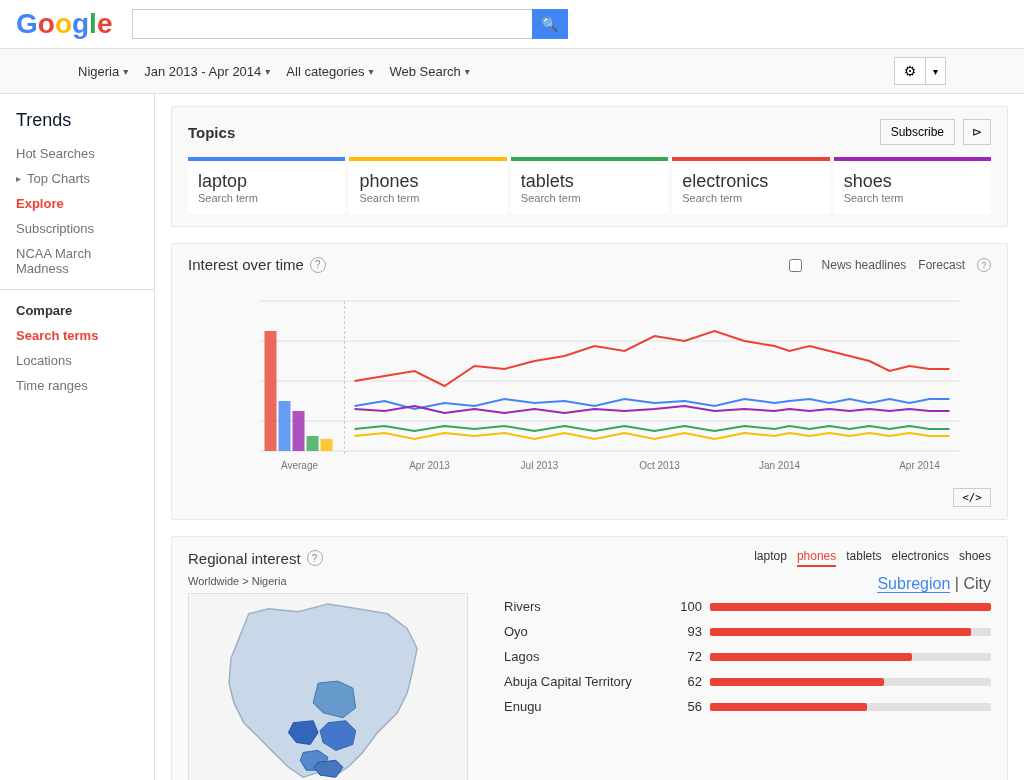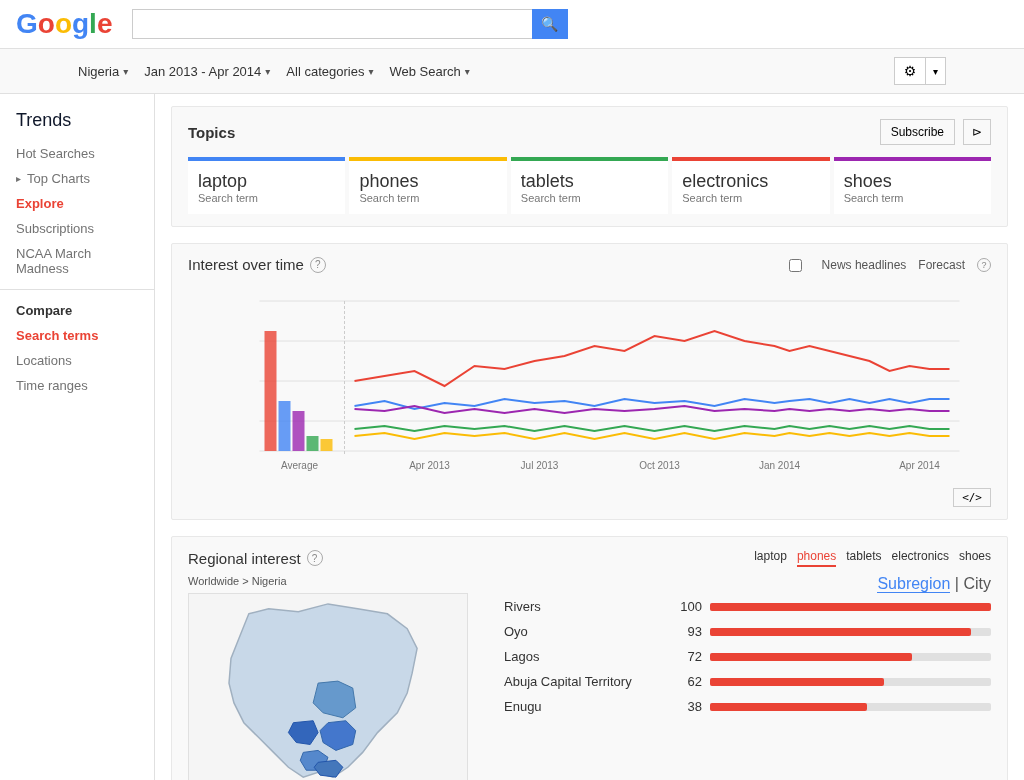--- a/index.html
+++ b/index.html
@@ -473,21 +473,21 @@
           <div class="subregion-row">
             <span class="subregion-name">Abuja Capital Territory</span>
             <span class="subregion-val">62</span>
             <div class="subregion-bar-bg">
               <div class="subregion-bar" style="width:62%;"></div>
             </div>
           </div>
 
           <div class="subregion-row">
             <span class="subregion-name">Enugu</span>
-            <span class="subregion-val">38</span>
+            <span class="subregion-val">56</span>
             <div class="subregion-bar-bg">
               <div class="subregion-bar" style="width:56%;background:#EA4335;"></div>
             </div>
           </div>
         </div>
       </div>
     </div>
 
   </div>
 </div>

